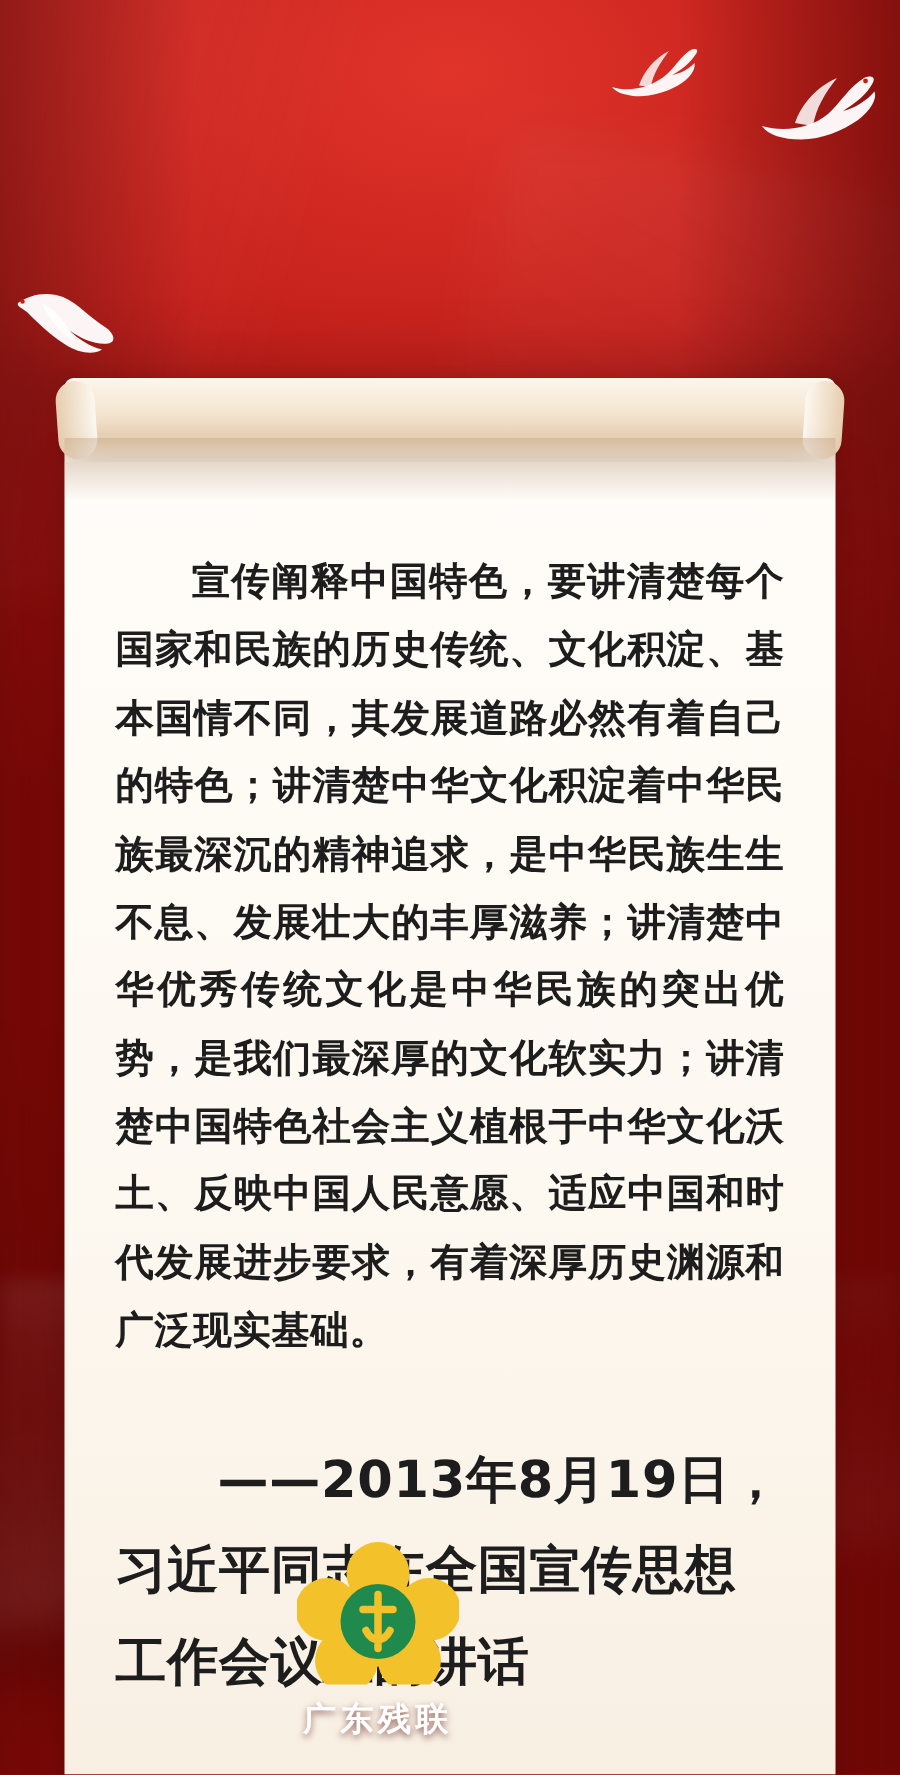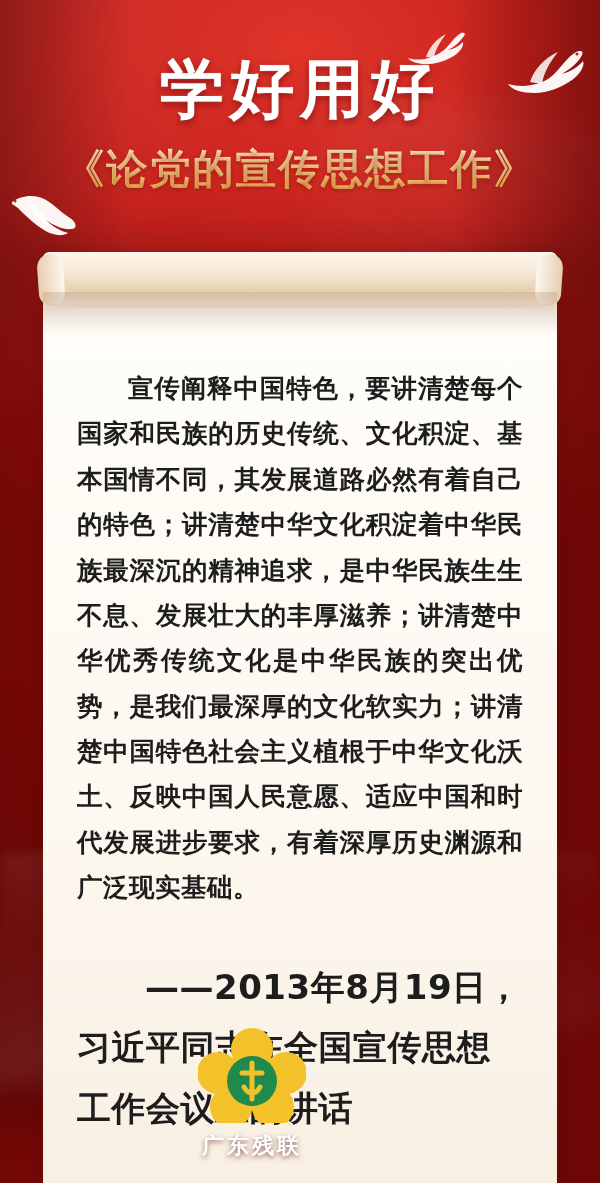--- a/index.html
+++ b/index.html
@@ -229,24 +229,20 @@
     </svg>
   </div>
   <div class="dove" style="left:6px; top:182px;">
     <svg width="78" height="62" viewBox="0 0 78 62" aria-hidden="true">
       <path d="M6 20 C14 14 26 12 36 16 C46 20 54 30 64 36 C70 40 72 46 66 47 C58 48 48 44 40 38 C46 44 54 49 62 51 C56 55 46 53 38 48 C28 42 18 32 12 26 C8 23 5 22 6 20 Z" fill="#ffffff" opacity="0.96"></path>
       <path d="M22 20 C30 24 40 34 44 46 C34 40 26 30 22 20 Z" fill="#ffffff" opacity="0.82"></path>
       <circle cx="9" cy="19" r="1.5" fill="#c41e16"></circle>
     </svg>
   </div>
 
-  <div class="header">
-    <div class="title-main">学好用好</div>
-    <div class="title-sub">《论党的宣传思想工作》</div>
-  </div>
 
   <div class="scroll-wrap">
     <div class="scroll-top">
       <div class="scroll-curl-l"></div>
       <div class="scroll-curl-r"></div>
     </div>
     <div class="paper">
       <div class="paper-shadow-top"></div>
       <div class="body-text">宣传阐释中国特色，要讲清楚每个国家和民族的历史传统、文化积淀、基本国情不同，其发展道路必然有着自己的特色；讲清楚中华文化积淀着中华民族最深沉的精神追求，是中华民族生生不息、发展壮大的丰厚滋养；讲清楚中华优秀传统文化是中华民族的突出优势，是我们最深厚的文化软实力；讲清楚中国特色社会主义植根于中华文化沃土、反映中国人民意愿、适应中国和时代发展进步要求，有着深厚历史渊源和广泛现实基础。</div>
       <div class="attribution">——2013年8月19日，习近平同志在全国宣传思想工作会议上的讲话</div>

